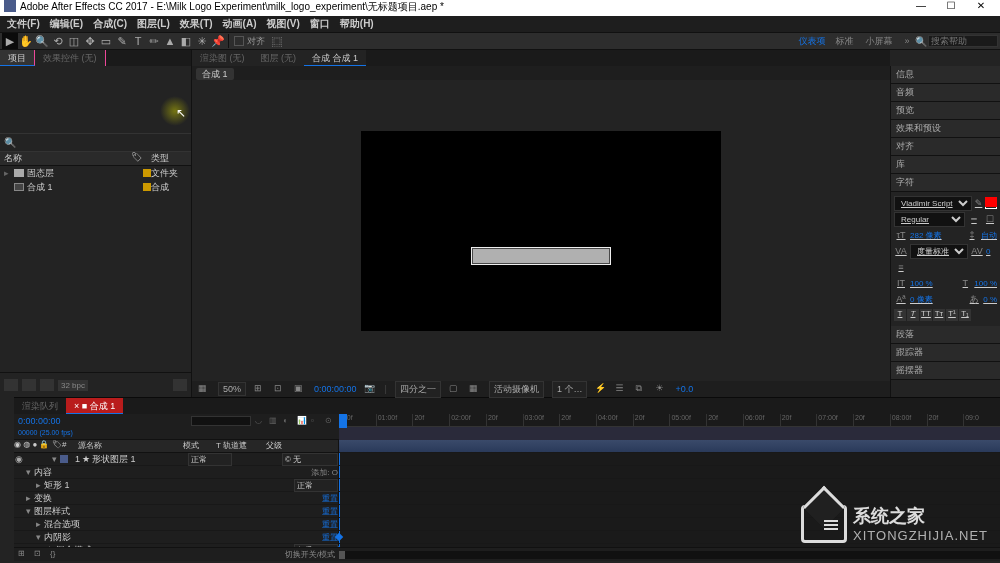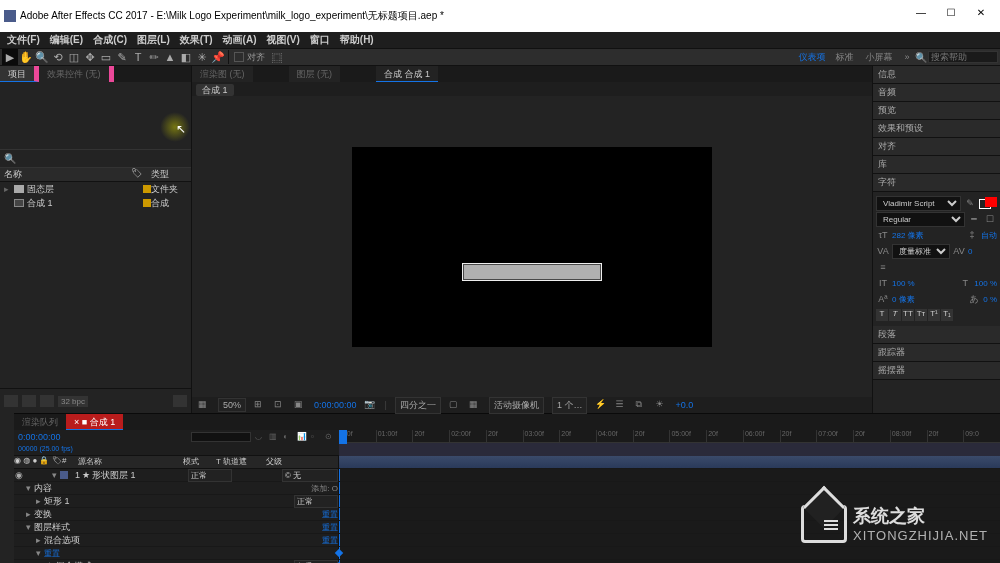--- a/index.html
+++ b/index.html
@@ -1,19 +1,19 @@
 <!DOCTYPE html>
 <html><head>
   <meta charset="utf-8">
   <style>
     * { margin: 0; padding: 0; box-sizing: border-box; font-family: "Microsoft YaHei", Arial, sans-serif; }
     body { background: #232323; color: #ccc; font-size: 10px; width: 1000px; height: 563px; overflow: hidden; position: relative; }
     
     
-    .title-bar { height: 32px; background: #fff; display: flex; align-items: center; padding: 0 4px; color: #000; font-size: 10px; }
+    .title-bar { height: 16px; background: #fff; display: flex; align-items: flex-start; padding: 0 4px; color: #000; font-size: 10px; }
     .title-bar .ae-icon { width: 12px; height: 12px; background: #4a5b8a; margin-right: 4px; display: inline-block; }
     .title-bar .spacer { flex: 1; }
     .title-bar .win-btn { width: 30px; height: 18px; text-align: center; cursor: pointer; }
     
     
     .menu-bar { height: 16px; background: #1e1e1e; display: flex; align-items: center; padding: 0 2px; font-size: 10px; }
     .menu-bar .menu-item { padding: 0 5px; color: #ccc; cursor: pointer; font-weight: bold; }
     
     
     .toolbar { height: 18px; background: #2d2d2d; border-top: 1px solid #111; border-bottom: 1px solid #111; display: flex; align-items: center; padding: 0 2px; }
@@ -26,21 +26,21 @@
     .toolbar .ws-link { font-size: 9px; color: #1473e6; padding: 0 4px; }
     .toolbar .ws-lbl { font-size: 9px; color: #888; padding: 0 6px; }
     .toolbar .search-box { width: 70px; height: 12px; background: #1a1a1a; border: 1px solid #333; font-size: 9px; color: #888; padding: 0 2px; }
     
     
     .main-area { height: 347px; display: flex; }
     
     
     .project-panel { width: 192px; background: #232323; border-right: 1px solid #111; display: flex; flex-direction: column; }
     .panel-tabs { height: 16px; display: flex; background: #1a1a1a; font-size: 9px; }
-    .panel-tab { padding: 2px 8px; background: #232323; color: #ccc; border-right: 5px solid #ec4899; }
+    .panel-tab { padding: 2px 8px; background: #232323; color: #ccc; border-right: 1px solid #ec4899; }
     .panel-tab.active { background: #333; border-bottom: 1px solid #1473e6; }
     .panel-tab.dim { color: #666; }
     .preview-area { height: 68px; border-bottom: 1px solid #333; position: relative; }
     .cursor-highlight { position: absolute; width: 30px; height: 30px; background: radial-gradient(circle, rgba(200,200,0,0.5), transparent 70%); border-radius: 50%; left: 160px; top: 30px; }
     .cursor { position: absolute; left: 176px; top: 40px; color: #fff; font-size: 12px; }
     .search-row { height: 18px; display: flex; align-items: center; border-bottom: 1px solid #333; padding: 0 4px; }
     .search-row .mag { color: #666; margin-right: 2px; }
     .list-header { height: 14px; display: flex; font-size: 9px; background: #2a2a2a; border-bottom: 1px solid #111; }
     .col-name { flex: 1; padding-left: 4px; }
     .col-tag { width: 20px; }
@@ -51,38 +51,38 @@
     .proj-item .folder-icon { width: 10px; height: 8px; background: #aaa; margin-right: 3px; }
     .proj-item .comp-icon { width: 10px; height: 8px; background: #444; border: 1px solid #888; margin-right: 3px; }
     .proj-item .tag { width: 8px; height: 8px; }
     .proj-item .item-name { flex: 1; }
     .proj-footer { height: 16px; display: flex; align-items: center; padding: 12px 4px; gap: 4px; border-top: 1px solid #111; }
     .proj-footer .ft-btn { width: 14px; height: 12px; background: #333; cursor: pointer; }
     .proj-footer .bpc { font-size: 8px; color: #888; padding: 1px 3px; background: #333; }
     
     
     .comp-viewer { flex: 1; background: #1e1e1e; display: flex; flex-direction: column; }
-    .comp-tabs { height: 16px; display: flex; background: #1a1a1a; font-size: 9px; gap: 36px; }
+    .comp-tabs { height: 16px; display: flex; background: #1a1a1a; font-size: 9px; }
     .comp-tabs .tab { padding: 2px 8px; background: #232323; }
     .comp-tabs .tab.active { border-bottom: 1px solid #1473e6; }
     .comp-breadcrumb { height: 14px; padding: 2px 4px; font-size: 9px; color: #ccc; }
     .comp-breadcrumb .crumb { padding: 1px 6px; background: #333; border-radius: 2px; }
     .canvas-area { flex: 1; display: flex; align-items: center; justify-content: center; background: #232323; }
     .canvas { width: 360px; height: 200px; background: #000; position: relative; }
     .rect-layer { position: absolute; left: 110px; top: 116px; width: 140px; height: 18px; background: #b0b0b0; border: 1px solid #eee; box-shadow: 0 0 0 1px #484848 inset; }
     .comp-footer { height: 16px; display: flex; align-items: center; padding: 0 6px; gap: 8px; font-size: 9px; color: #aaa; }
     .comp-footer .sel { background: #222; padding: 1px 4px; border: 1px solid #333; cursor: pointer; }
     .comp-footer .blue-val { color: #1473e6; }
     .comp-footer .ft-icon { width: 12px; height: 12px; color: #888; cursor: pointer; }
     .comp-footer .sep { color: #444; }
     
     
-    .right-panels { width: 128px; background: #232323; border-left: 1px solid #111; display: flex; flex-direction: column; font-size: 9px; }
+    .right-panels { width: 110px; background: #232323; border-left: 1px solid #111; display: flex; flex-direction: column; font-size: 9px; margin-top: 16px; }
     .rp-section { padding: 2px 5px; color: #aaa; background: #2a2a2a; border-bottom: 1px solid #111; cursor: pointer; }
-    .char-panel { padding: 3px; }
+    .char-panel { padding: 3px; text-decoration: underline; }
     .char-row { display: flex; align-items: center; height: 16px; gap: 2px; }
     .char-sel { flex: 1; background: #111; border: 1px solid #333; padding: 1px 2px; font-size: 8px; color: #ccc; }
     .char-icon { width: 14px; height: 14px; display: flex; align-items: center; justify-content: center; color: #888; }
     .char-swatch { width: 18px; height: 12px; position: relative; }
     .char-swatch .fill { width: 12px; height: 10px; background: #ff0000; position: absolute; right: 0; top: 0; }
     .char-swatch .stroke { width: 12px; height: 10px; border: 1px solid #fff; position: absolute; left: 0; bottom: 0; background: #222; }
     .char-val { color: #1473e6; font-size: 8px; }
     .style-btns { display: flex; gap: 1px; }
     .style-btn { width: 12px; height: 12px; background: #333; text-align: center; font-size: 8px; color: #ccc; }
     
@@ -448,20 +448,21 @@
           <span class="lname">图层样式</span>
         <span class="reset-link">重置</span>
       </div>
       <div class="tl-row indent-2">
         <span class="tw">▸</span>
           <span class="lname">混合选项</span>
         <span class="reset-link">重置</span>
       </div>
       <div class="tl-row indent-2">
         <span class="tw">▾</span>
+          <span class="lname">内阴影</span>
         <span class="reset-link">重置</span>
       </div>
       <div class="tl-row indent-3">
         <span class="stopwatch">⏱</span>
         <span class="lname">混合模式</span>
         <span class="mode-sel">相乘</span>
       </div>
 
     </div>
     <div class="tl-right">

